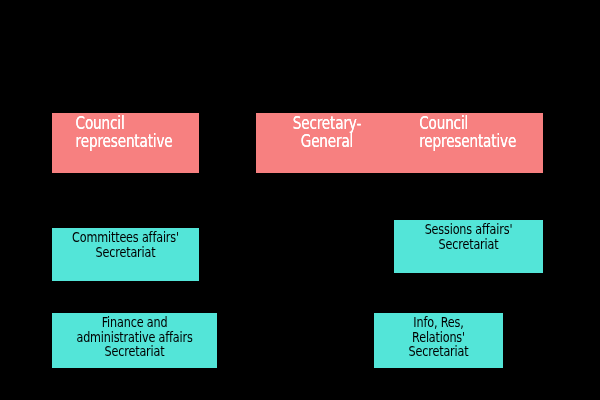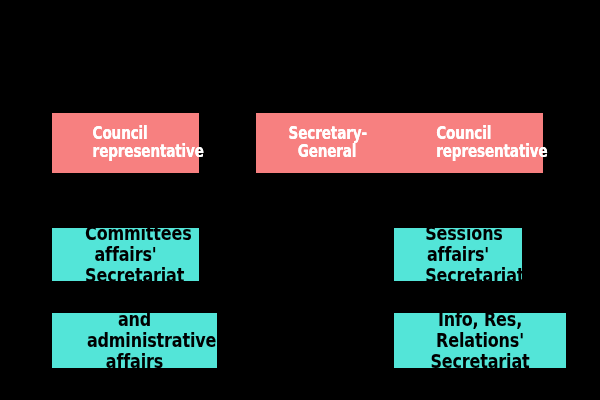--- a/index.html
+++ b/index.html
@@ -21,26 +21,25 @@
     left: 0;
     top: 0;
     width: 600px;
     height: 400px;
   }
 
   .node {
     position: absolute;
     box-sizing: border-box;
     display: flex;
-    align-items: center;
     justify-content: center;
     text-align: center;
-    padding: 2px 23px;
+    padding: 2px 6px;
     line-height: 1.05;
-    font-weight: bold;
+    font-weight: normal;
     letter-spacing: -0.2px;
     
     transform-origin: center center;
   }
 
   .node .node-label {
     display: block;
     width: 100%;
     transform: scaleX(0.80);
     transform-origin: center center;
@@ -54,39 +53,39 @@
     font-size: 17px;
   }
   .tier-exec .node-label {
     text-shadow: 0 0 0 #FFFFFF;
   }
 
   
   .tier-secretariat {
     background: #53E5D8;
     color: #000000;
-    font-size: 20px;
+    font-size: 14px;
   }
 
   
   #node-council-rep-left   { left: 52px;  top: 113px; width: 147px; height: 60px; justify-content: flex-start; }
   #node-council-rep-left .node-label { text-align: left; transform-origin: left center; padding-left: 22px; }
 
   #node-secretary-general  { left: 228px; top: 113px; width: 142px; height: 60px; margin-left: 28px; }
 
   #node-council-rep-right  { left: 394px; top: 113px; width: 149px; height: 60px; justify-content: flex-start; }
   #node-council-rep-right .node-label { text-align: left; transform-origin: left center; padding-left: 24px; }
 
   
   #node-committees-affairs  { left: 52px;  top: 228px; width: 147px; height: 53px; }
-  #node-sessions-affairs    { left: 394px; top: 228px; width: 128px; height: 53px; }
+  #node-sessions-affairs    { left: 394px; top: 220px; width: 149px; height: 53px; }
 
   
   #node-finance-admin       { left: 52px;  top: 313px; width: 165px; height: 55px; }
-  #node-info-res-relations  { left: 394px; top: 313px; width: 172px; height: 55px; }
+  #node-info-res-relations  { left: 374px; top: 313px; width: 129px; height: 55px; }
 </style>
 </head>
 <body>
 
 <div id="org-chart">
 
   <div class="node tier-exec" id="node-council-rep-left">
     <span class="node-label">Council representative</span>
   </div>
 

